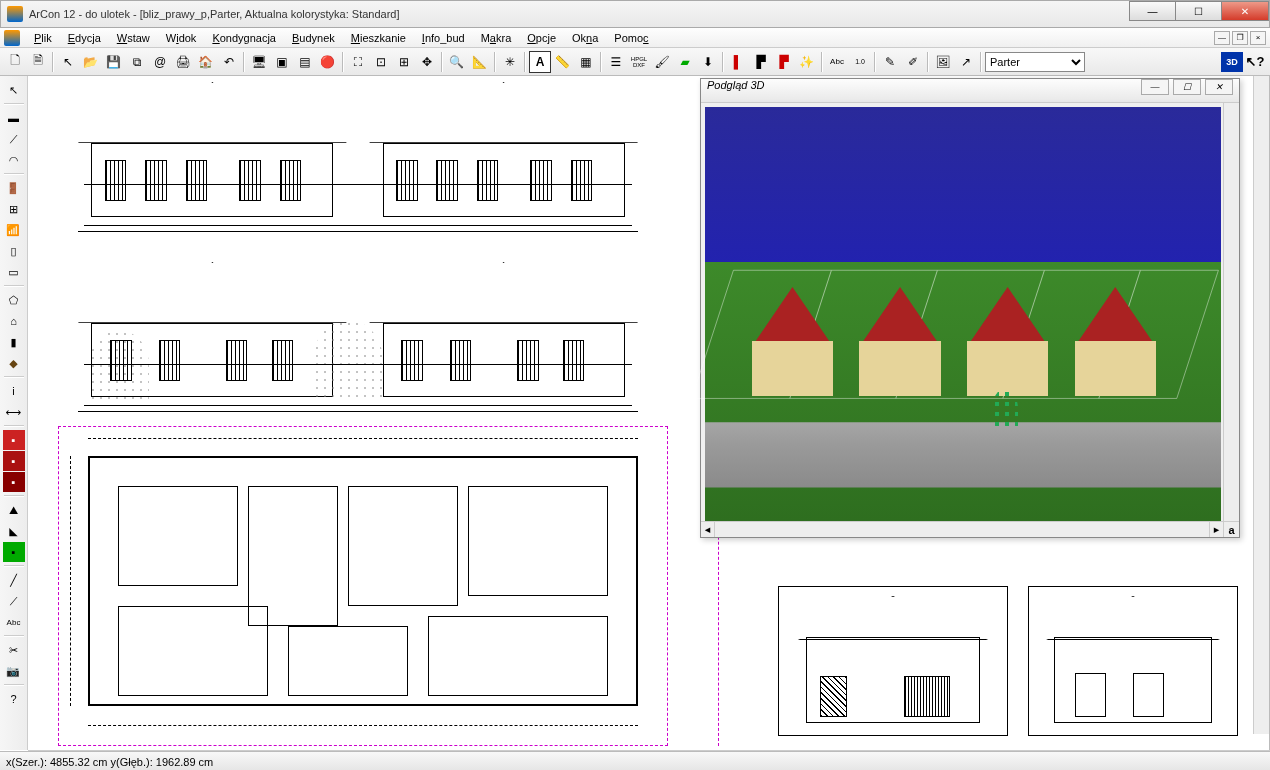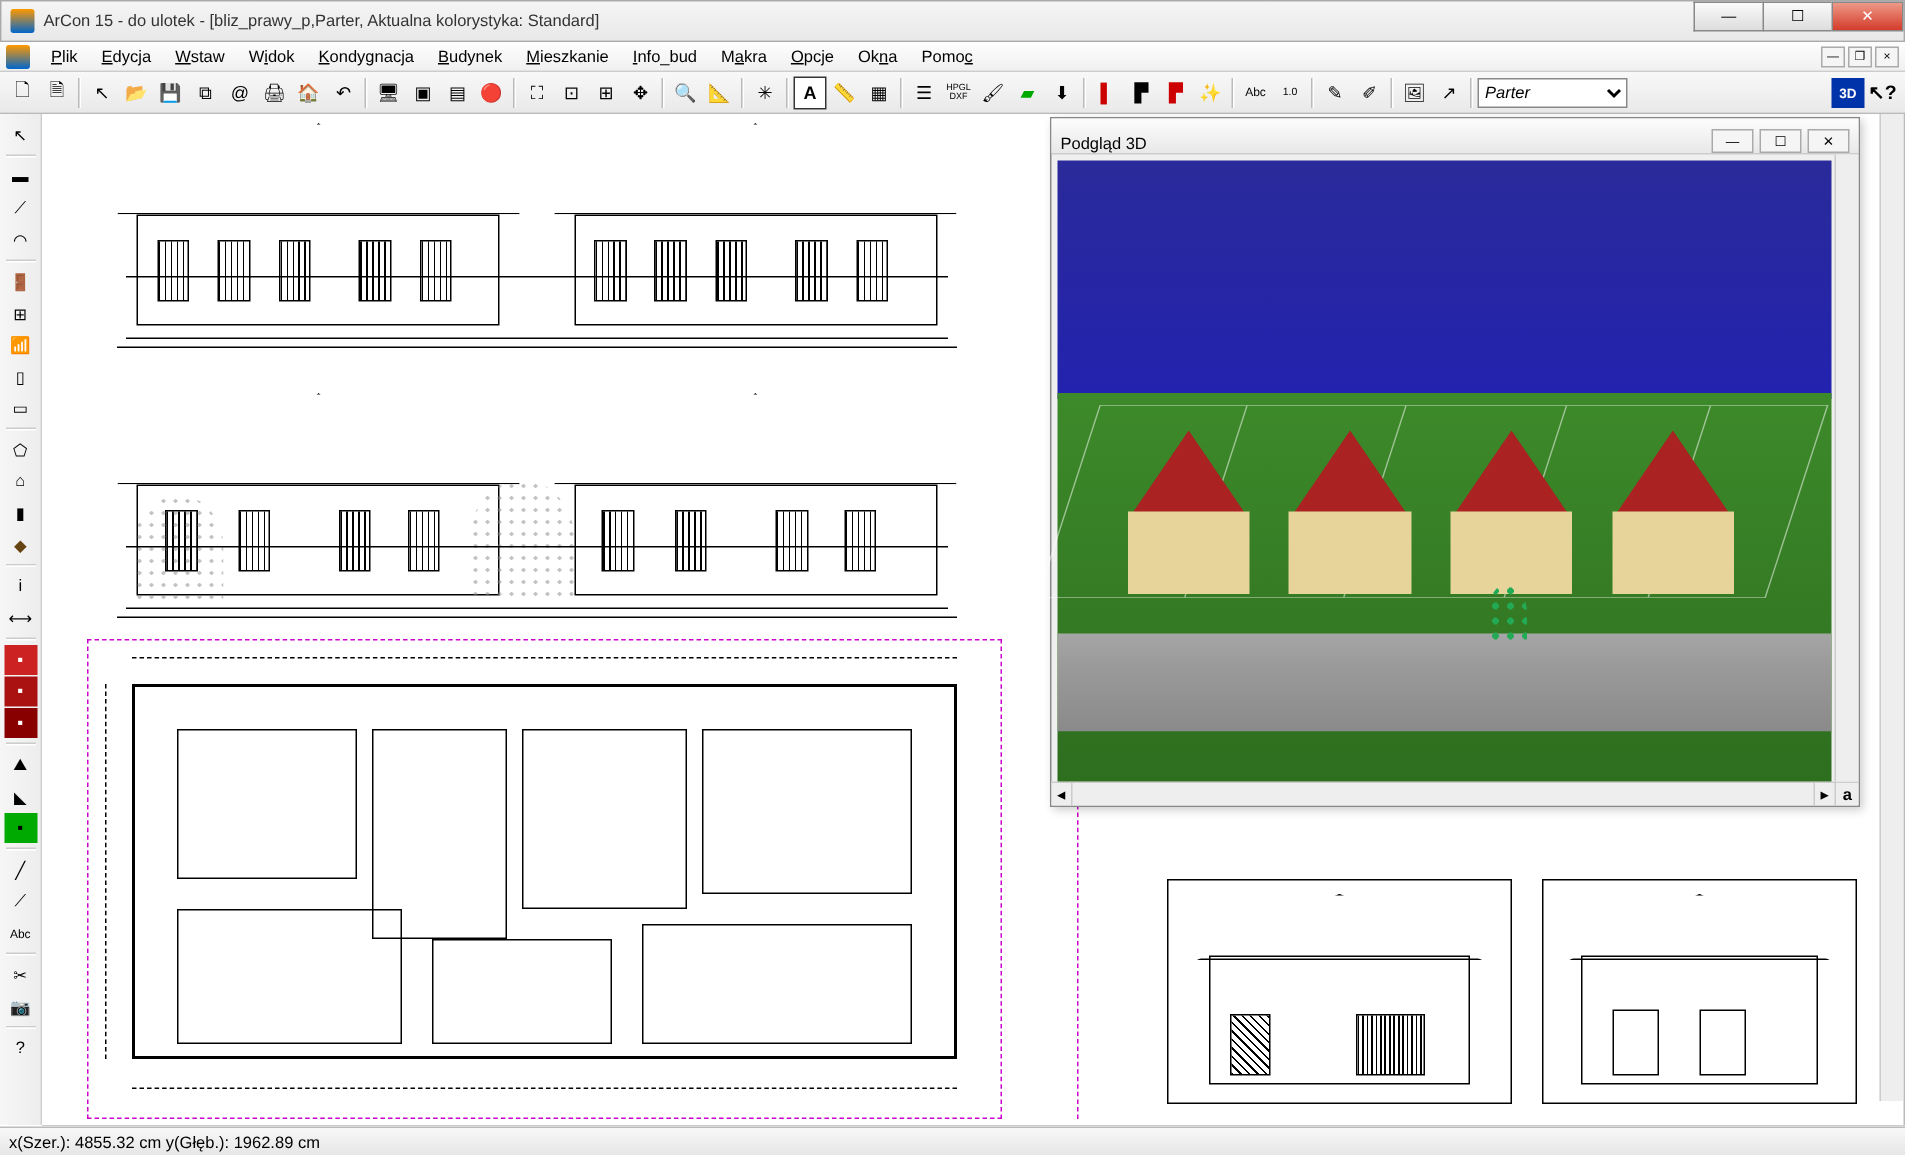--- a/index.html
+++ b/index.html
@@ -19,40 +19,40 @@
 .menubar .app-icon { width: 16px; height: 16px; background: linear-gradient(#f90,#06c); border-radius: 2px; margin-right:4px;}
 .menubar .menu-item { padding: 2px 6px; cursor: default; }
 .menubar .menu-item u { text-decoration: underline; }
 .menubar .mdi-btns { margin-left: auto; display: flex; gap: 2px; }
 .menubar .mdi-btns span { width: 16px; height: 14px; border: 1px solid #aaa; background: #f5f5f5; display:flex; align-items:center; justify-content:center; font-size:8px;}
 
 
 .toolbar { height: 28px; background: linear-gradient(#f8f8f8,#e9e9e9); display: flex; align-items: center; padding: 2px 4px; border-bottom: 1px solid #bbb; gap: 1px; }
 .tool-btn { width: 22px; height: 22px; border: 1px solid transparent; display: flex; align-items: center; justify-content: center; font-size: 12px; cursor: default; }
 .tool-sep { width: 2px; height: 20px; border-left: 1px solid #bbb; border-right: 1px solid #fff; margin: 0 2px; }
-.toolbar select { height: 20px; width: 100px; font-size: 11px; background:#fff; border:1px solid #888;font-style:italic;}
+.toolbar select { height: 20px; width: 100px; font-size: 11px; background:#fff; border:1px solid #888;}
 .tool-3d { width:22px; height:20px; background:#0033aa; color:#fff; display:flex; align-items:center; justify-content:center; font-size:9px; font-weight:bold;}
 .tool-help { width:22px; height:22px; display:flex; align-items:center; justify-content:center; font-weight:bold; color:#000; font-size:13px;}
 
 
 .main-area { position: relative; height: calc(100% - 28px - 20px - 28px - 20px); display: flex; }
 .left-palette { width: 28px; background: linear-gradient(90deg,#f6f6f6,#ededed); border-right: 1px solid #ccc; display: flex; flex-direction: column; align-items: center; padding-top: 4px; gap: 1px; }
 .pal-btn { width: 22px; height: 20px; border: 1px solid transparent; display:flex; align-items:center; justify-content:center; font-size:11px; cursor:default;}
 .pal-sep { width: 20px; height: 2px; border-top:1px solid #ccc; border-bottom:1px solid #fff; margin:2px 0;}
 
 .canvas { flex: 1; background: #fff; position: relative; overflow: hidden; border-right:1px solid #bbb;}
 .canvas-scroll-v { position:absolute; right:0; top:0; bottom:16px; width:16px; background:#eee; border-left:1px solid #ccc;}
 .canvas-scroll-h { position:absolute; left:28px; right:16px; bottom:0; height:16px; background:#eee; border-top:1px solid #ccc;}
 
 
 .statusbar { height: 20px; background: linear-gradient(#f8f8f8,#e5e5e5); display: flex; align-items: center; padding: 0 6px; border-top: 1px solid #bbb; }
 
 
 .preview-3d { position: absolute; left: 700px; top: 78px; width: 540px; height: 460px; background: #f0f0f0; border: 1px solid #888; box-shadow: 2px 2px 6px rgba(0,0,0,.2); }
-.preview-3d .pv-title { height: 24px; background: linear-gradient(#fdfdfd,#e8e8e8); display: flex; align-items: flex-end; padding: 0 6px; border-bottom:1px solid #ccc;}
+.preview-3d .pv-title { height: 24px; background: linear-gradient(#fdfdfd,#e8e8e8); display: flex; align-items: flex-start; padding: 0 6px; border-bottom:1px solid #ccc;font-style:italic;}
 .preview-3d .pv-title .txt { flex:1; }
 .preview-3d .pv-title .pvbtn { width:28px; height:16px; border:1px solid #aaa; margin-left:4px; background:#f5f5f5; display:flex; align-items:center; justify-content:center; font-size:9px;}
 .preview-3d .pv-body { position: relative; height: calc(100% - 24px - 16px); margin: 0; }
 .pv-sky { position:absolute; inset:4px 18px 0 4px; height:38%; background: linear-gradient(#2a2a9a,#2222af); }
 .pv-ground { position:absolute; left:4px; right:18px; bottom:0; height:62%; background: linear-gradient(#3d8a2a,#2e6e1f); }
 .pv-road { position:absolute; left:4px; right:18px; bottom:8%; height:26%; background: linear-gradient(#bcbcbc 0%, #9a9a9a 60%, #8a8a8a 100%); clip-path: polygon(0 40%, 100% 40%, 100% 100%, 0 100%); }
 .pv-house { position:absolute; bottom:30%; height:26%; }
 .pv-house .roof { position:absolute; top:0; left:0; right:0; height:55%; background:#a22; clip-path: polygon(8% 100%, 50% 0, 92% 100%); }
 .pv-house .wall { position:absolute; bottom:0; left:8%; right:8%; height:50%; background:#e6d49a; }
 .pv-scroll-v { position:absolute; right:0; top:0; bottom:0; width:16px; background:#eee; border-left:1px solid #ccc;}
@@ -77,21 +77,21 @@
 
 .section-drawing { position:absolute; border:1px solid #000; background:#fff;}
 .section-drawing .sroof { position:absolute; left:8%; right:8%; top:6%; height:30%; border:1px solid #000; clip-path: polygon(0 100%, 50% 0, 100% 100%);}
 .section-drawing .swall { position:absolute; left:12%; right:12%; top:34%; bottom:8%; border:1px solid #000;}
 </style>
 </head>
 <body>
 
 <div class="titlebar">
   <div class="app-icon"></div>
-  <div class="title">ArCon 15 - do ulotek - [bliz_prawy_p,Parter, Aktualna kolorystyka: Standard]</div>
+  <div class="title">ArCon 12 - do ulotek - [bliz_prawy_p,Parter, Aktualna kolorystyka: Standard]</div>
   <div class="win-btns">
     <div class="win-btn">—</div>
     <div class="win-btn">☐</div>
     <div class="win-btn close">✕</div>
   </div>
 </div>
 
 <div class="menubar">
   <div class="app-icon"></div>
   <span class="menu-item"><u>P</u>lik</span>

